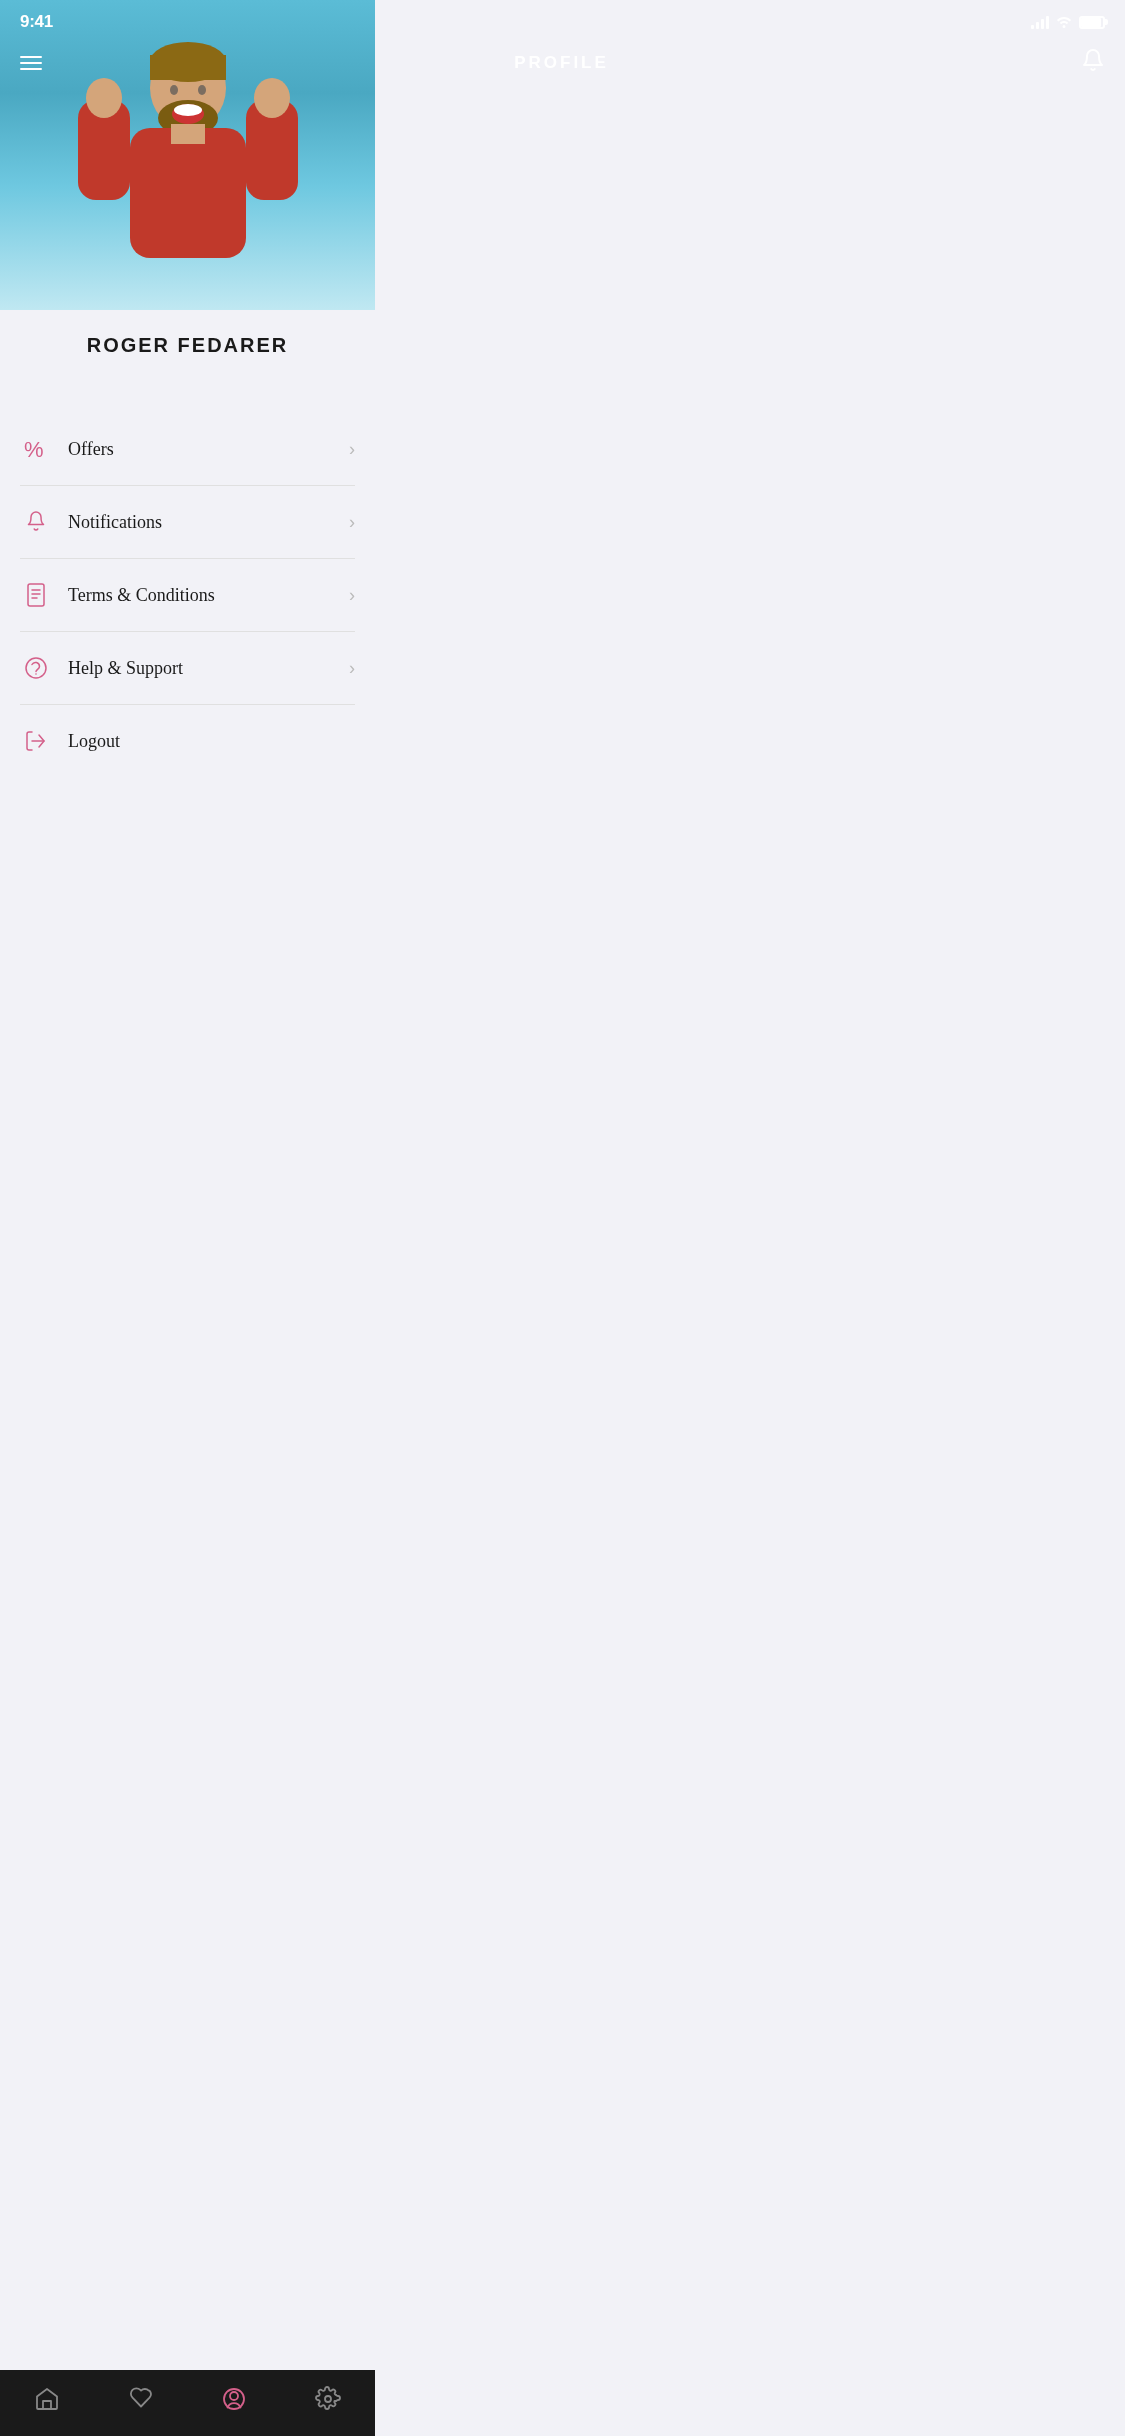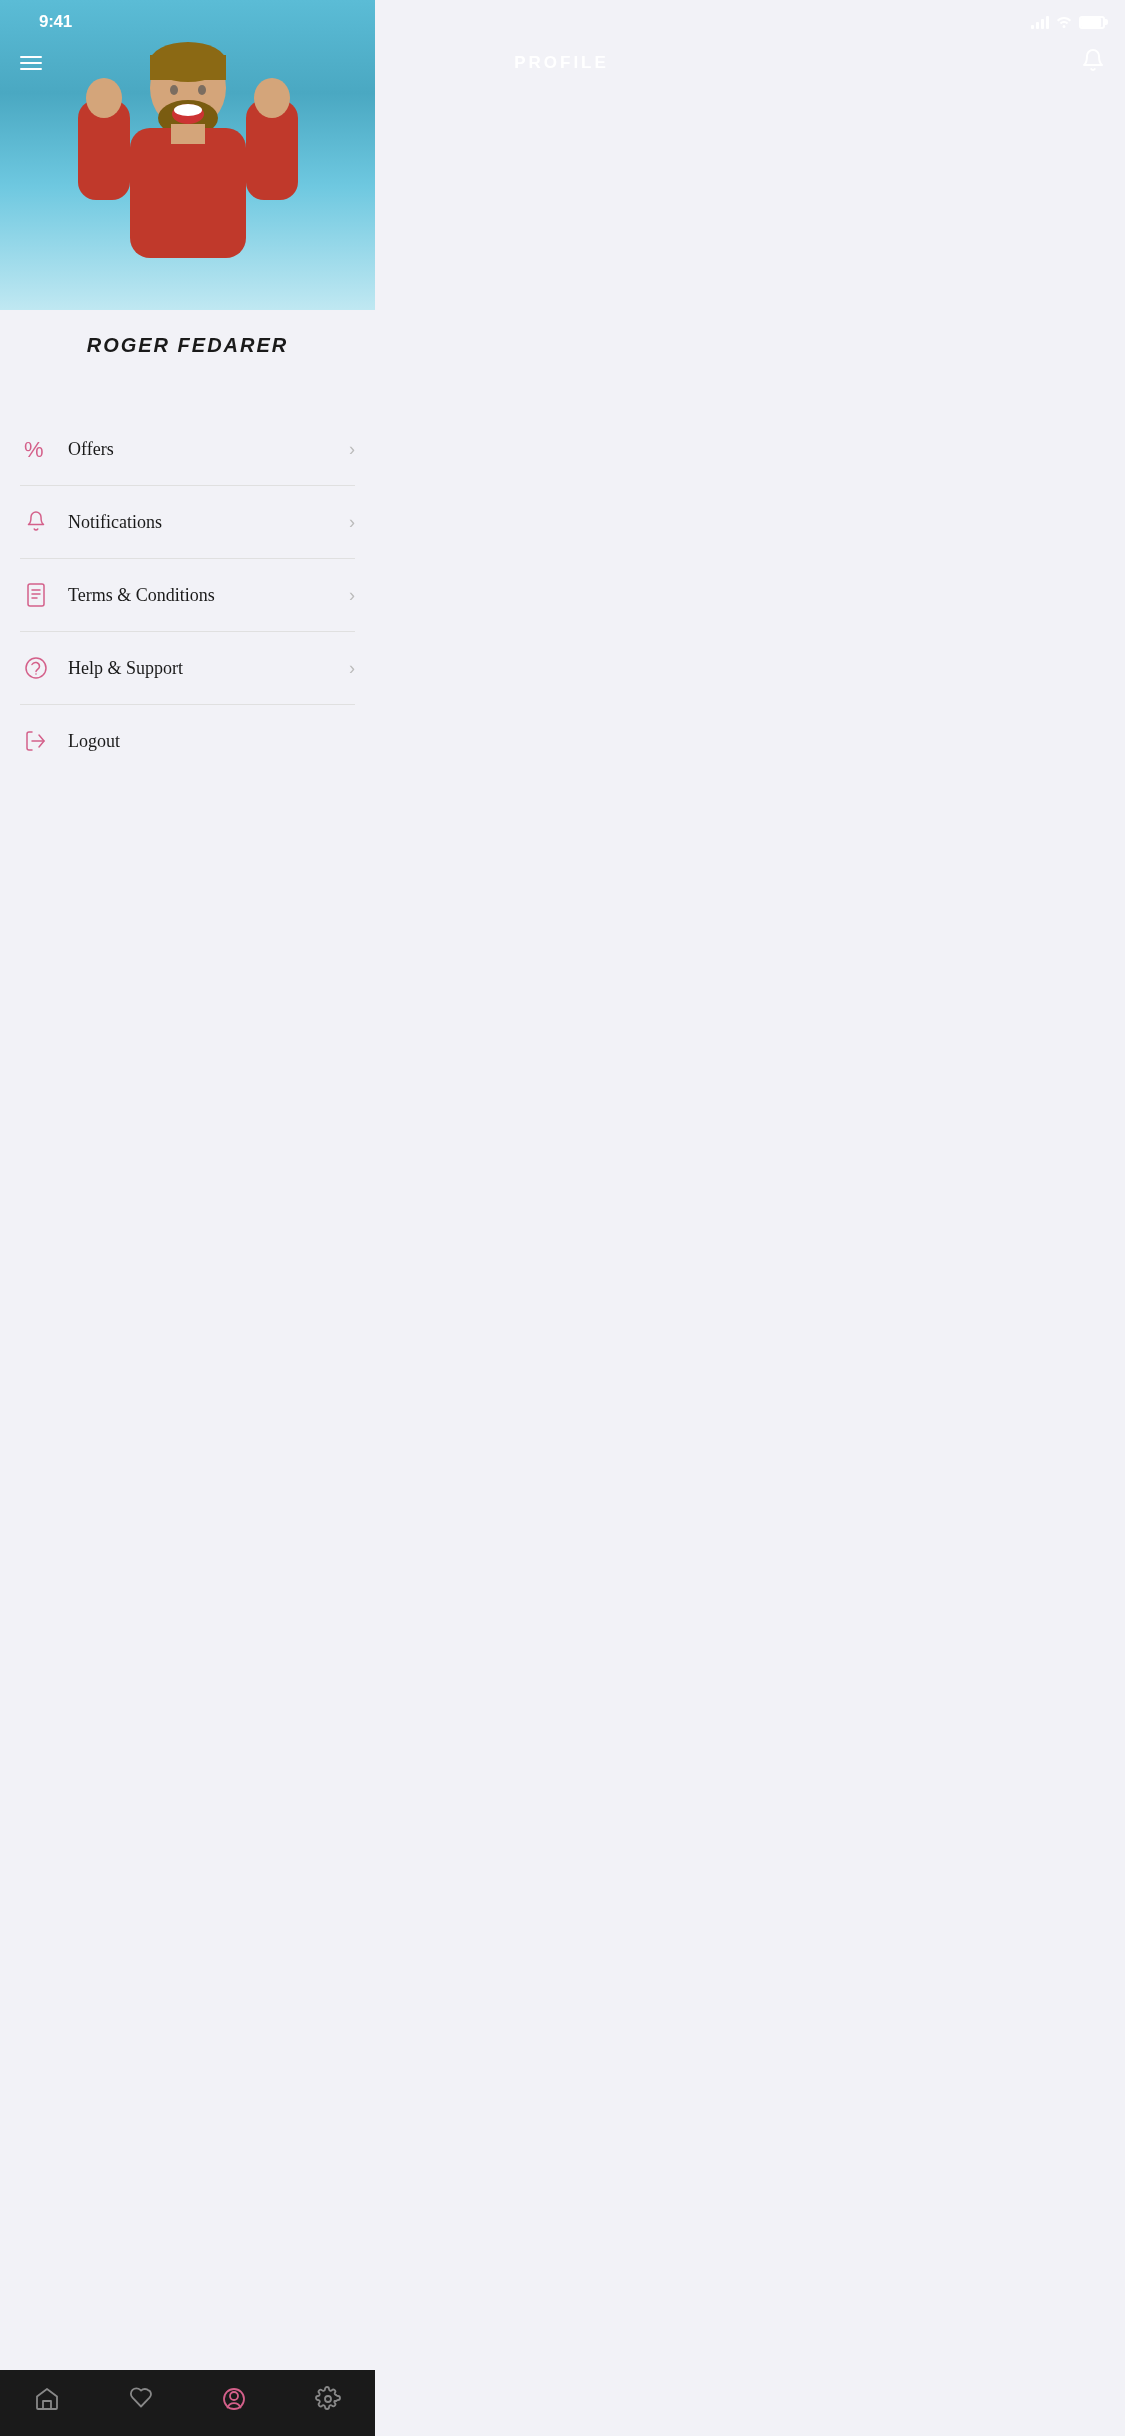--- a/index.html
+++ b/index.html
@@ -18,21 +18,20 @@
       background: transparent;
       position: absolute;
       top: 0;
       left: 0;
       right: 0;
       z-index: 10;
       display: flex;
       justify-content: space-between;
       align-items: center;
       padding: 12px 20px 0;
-      margin-left: 19px;
     }
     .status-time {
       color: white;
       font-weight: 700;
       font-size: 17px;
       letter-spacing: -0.3px;
     }
     .status-icons {
       display: flex;
       align-items: center;
@@ -136,21 +135,20 @@
       padding: 24px 20px 16px;
       text-align: center;
     }
     .profile-name {
       font-size: 20px;
       font-weight: 800;
       letter-spacing: 2px;
       text-transform: uppercase;
       color: #1a1a1a;
       margin-bottom: 20px;
-      font-style: italic;
     }
     .stats-row {
       display: flex;
       justify-content: center;
       align-items: flex-start;
       gap: 0;
     }
     .stat-item {
       flex: 1;
       text-align: center;

